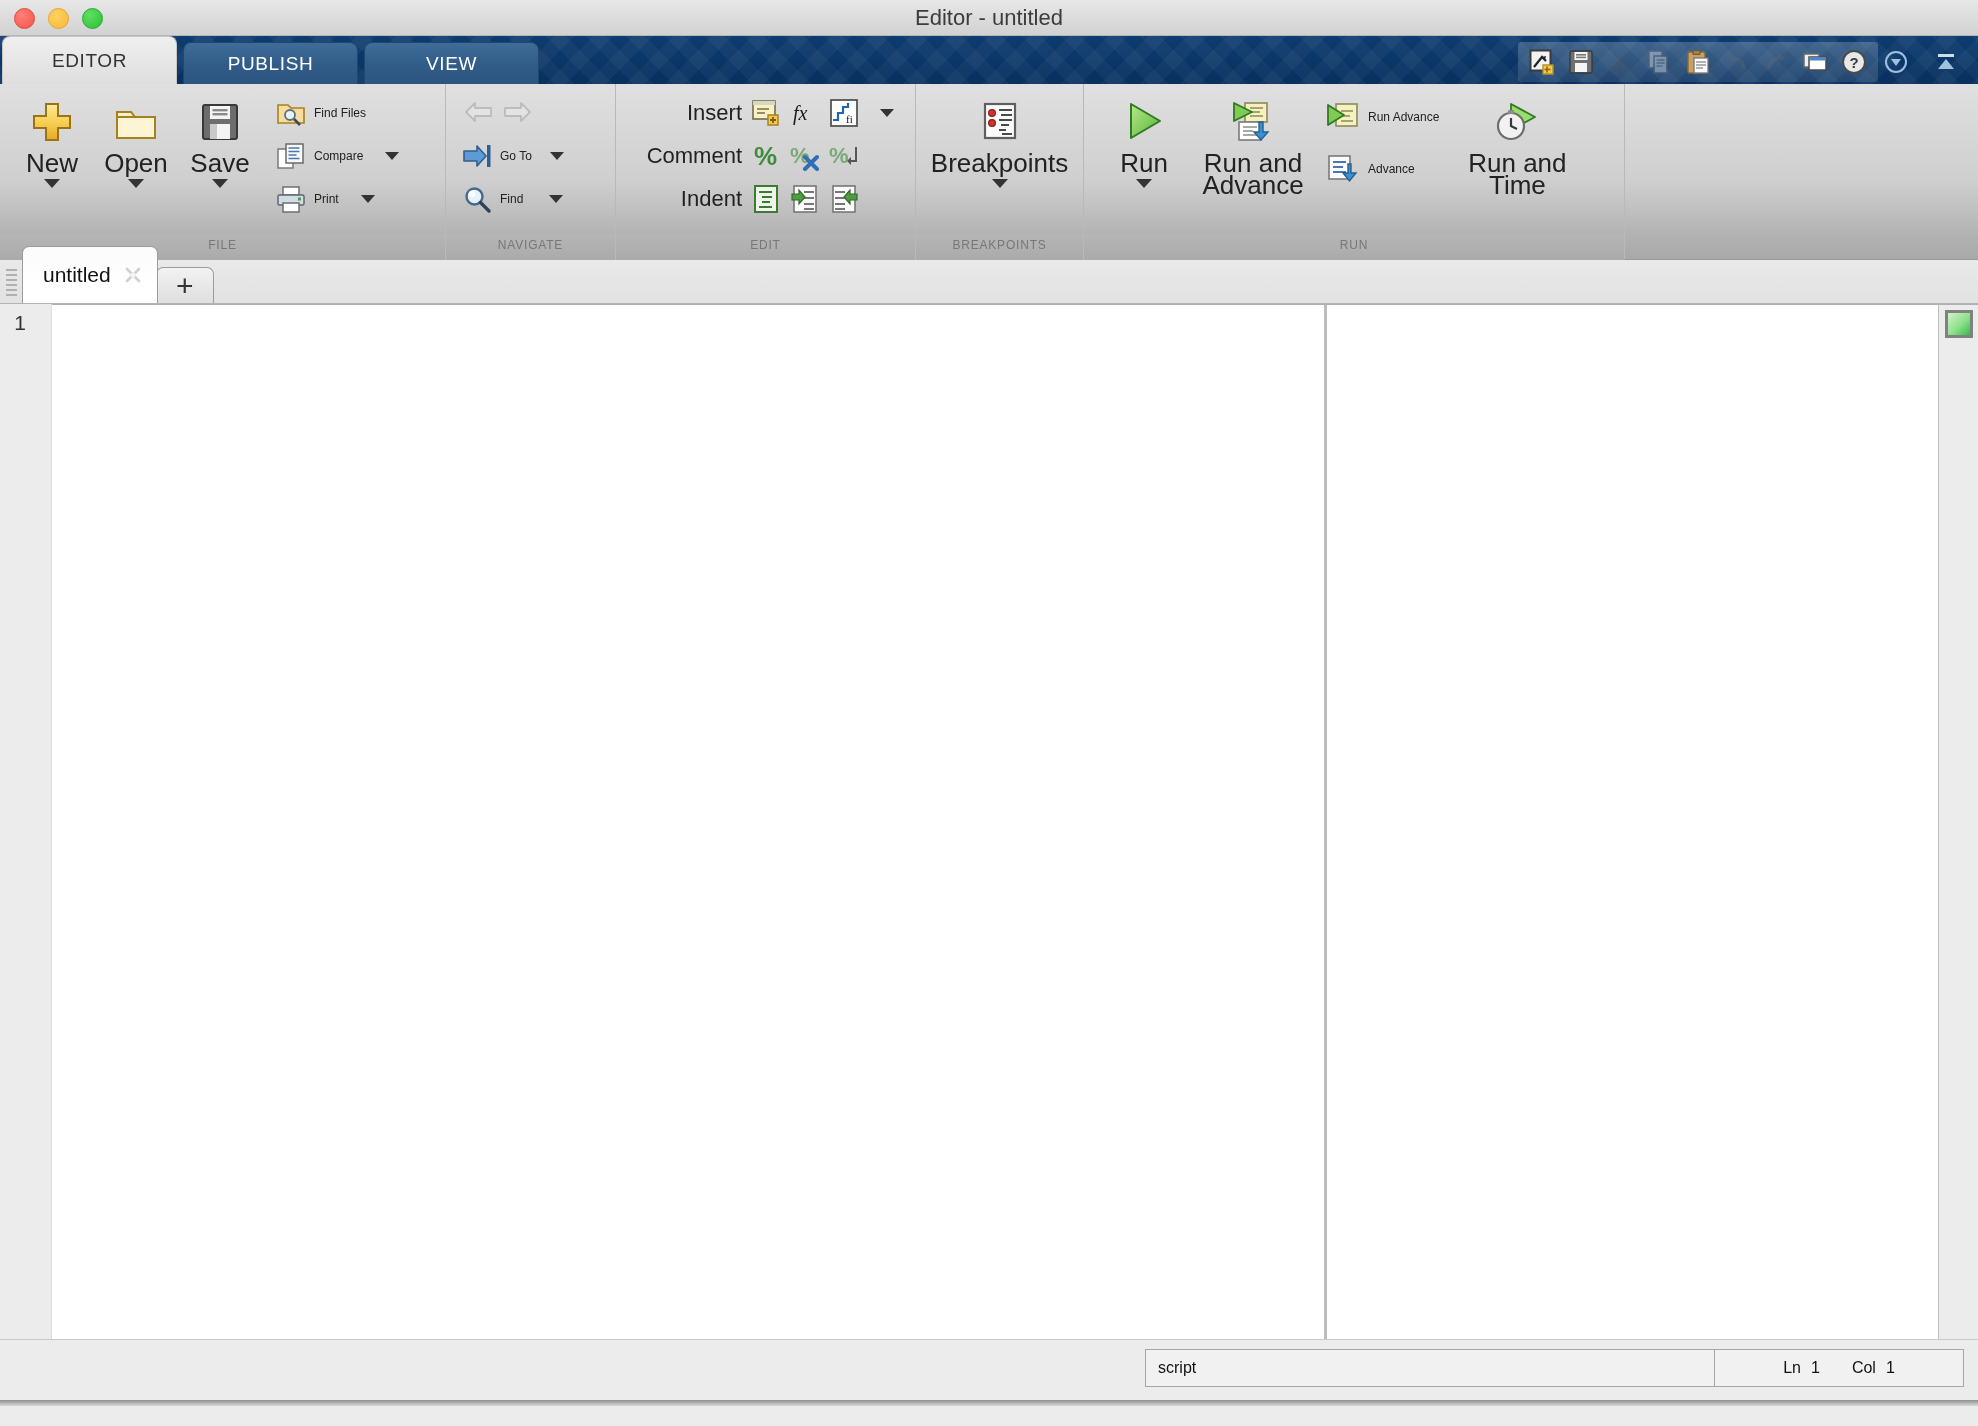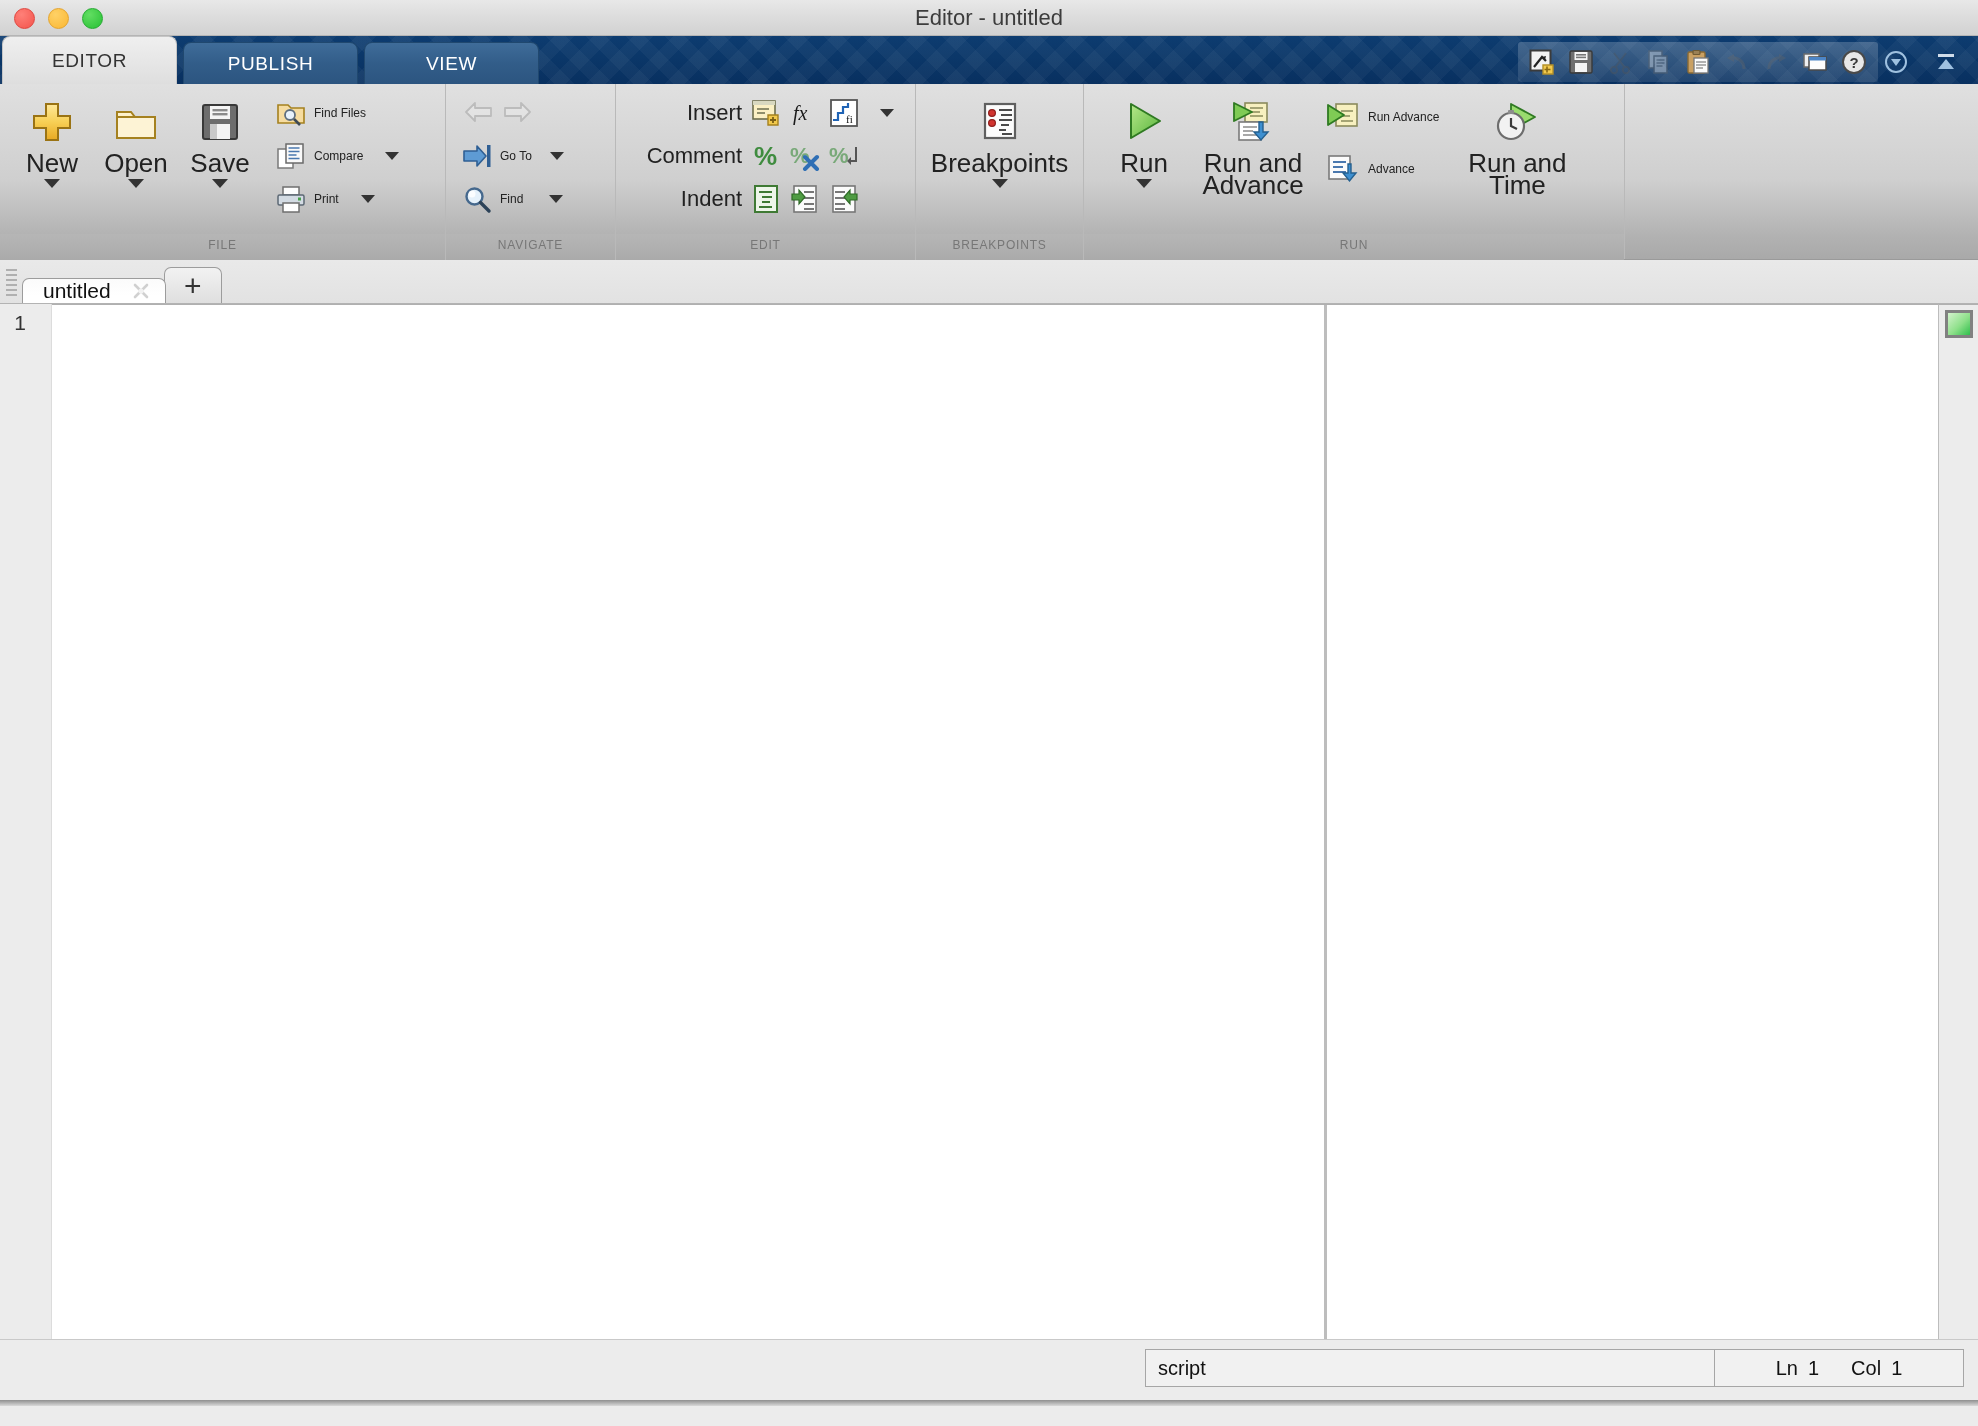--- a/index.html
+++ b/index.html
@@ -136,22 +136,22 @@
     display: flex; align-items: flex-end;
   }
   .griphandle {
     width: 22px; height: 40px;
     display: flex; flex-direction: column; justify-content: center; align-items: center; gap: 3px;
     padding-bottom: 2px;
   }
   .griphandle i { display: block; width: 11px; height: 2px; background: #b0b0b0; }
   .ftab {
     position: relative;
-    height: 25px;
-    display: flex; align-items: center; gap: 20px;
+    height: 57px;
+    display: flex; align-items: center; gap: 12px;
     padding: 0 14px 0 20px;
     border: 1px solid #9c9c9c; border-bottom: none;
     border-radius: 7px 7px 0 0;
     background: linear-gradient(to bottom, #fbfbfb 0%, #ffffff 70%, #ffffff 100%);
   }
   .ftab .fname { font-size: 21px; color: #111; }
   .ftab .fclose {
     width: 20px; height: 20px; position: relative; opacity: 0.45;
   }
   .newtab {
@@ -220,21 +220,21 @@
     background: #ececec;
     display: flex; align-items: center; justify-content: flex-end;
     padding: 0 14px 10px 0;
   }
   .statusfield {
     height: 38px;
     border: 1px solid #a6a6a6;
     background: #f1f1f1;
     display: flex; align-items: center;
     padding: 0 12px;
-    font-size: 20px; color: #111;
+    font-size: 16px; color: #111;
   }
   .statusfield.filetype { width: 570px; }
   .statusfield.lncol { width: 250px; margin-left: -1px; gap: 10px; justify-content: center; }
   .lncol .k { color: #111; }
   .lncol .v { color: #111; }
   .bottomsliver {
     position: absolute; left: 0; right: 0; bottom: 0; height: 6px;
     background: linear-gradient(to bottom, #8f8f8f, #d9d9d9);
   }
 </style>

